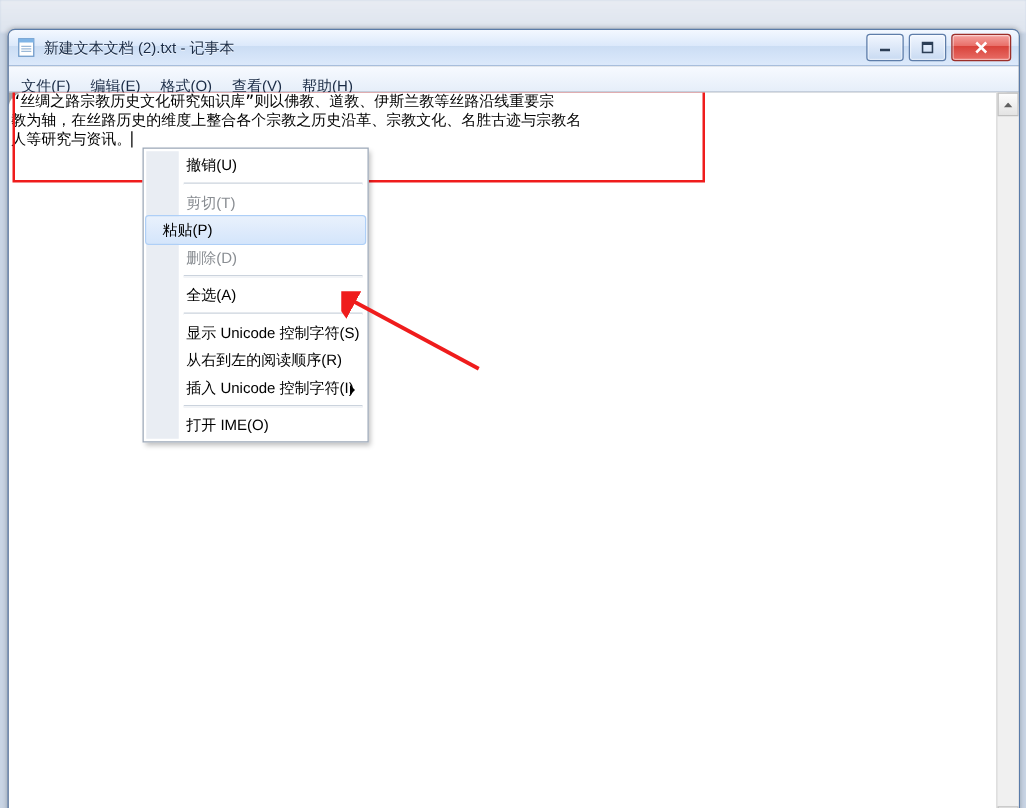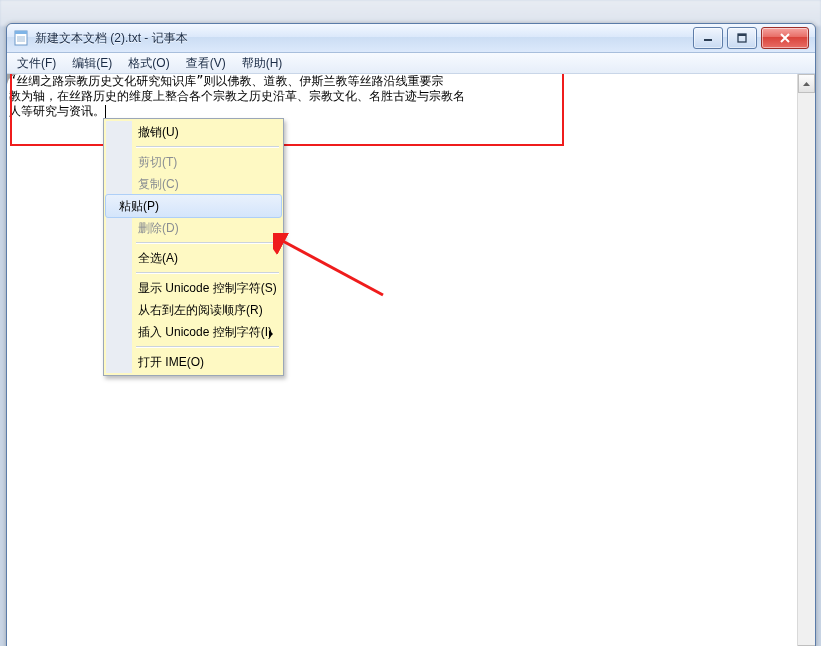--- a/index.html
+++ b/index.html
@@ -11,33 +11,33 @@
 .titlebar{height:28px;flex:0 0 28px;background:linear-gradient(#F3F8FF 0%,#DCE9FB 45%,#CBDDF4 46%,#DCE9FB 100%);display:flex;align-items:center;padding:0 0 0 6px;border-bottom:1px solid #A8BEDC;}
 .titlebar .icon{width:16px;height:16px;margin-right:6px;}
 .titlebar .title{color:#1A2B45;text-shadow:0 1px 0 rgba(255,255,255,.7);white-space:nowrap;}
 .titlebar .spacer{flex:1;}
 .winbtn{height:20px;border:1px solid #5E7DA9;border-radius:3px;margin-left:4px;display:flex;align-items:center;justify-content:center;box-shadow:inset 0 0 0 1px rgba(255,255,255,.5);cursor:default;}
 .winbtn.min,.winbtn.max{width:28px;background:linear-gradient(#F1F6FE,#C8DAF2);}
 .winbtn.close{width:46px;background:linear-gradient(#F5A3A0 0%,#E86D66 45%,#D9433B 46%,#E86D66 100%);border-color:#9C2E29;margin-right:6px;}
 .winbtn svg{display:block;}
 
 .menubar{height:20px;flex:0 0 20px;background:linear-gradient(#F7FAFF,#E6EEF9);display:flex;align-items:stretch;border-bottom:1px solid #C9D6E8;padding-left:2px;}
-.menuitem{padding:4px 8px;display:flex;align-items:center;color:#1A2B45;}
+.menuitem{padding:16px 8px;display:flex;align-items:center;color:#1A2B45;}
 
 .client{flex:1;display:flex;background:#FFF;border-radius:12px;}
 .textarea{flex:1;position:relative;overflow:hidden;}
 .textcontent{position:absolute;left:2px;top:0;right:0;color:#000;font-size:12px;line-height:15px;font-family:SimSun,"宋体",monospace;white-space:pre-wrap;}
 .redbox{position:absolute;left:3px;top:-2px;width:550px;height:70px;border:2px solid #EF1C1C;pointer-events:none;}
 .caret{display:inline-block;width:0;border-left:1px solid #000;height:13px;vertical-align:text-bottom;}
 
 .vscroll{width:17px;flex:0 0 17px;background:#F0F0F0;border-left:1px solid #D9D9D9;display:flex;flex-direction:column;}
 .sbtn{height:17px;background:linear-gradient(#FDFDFD,#E3E3E3);border:1px solid #BFBFBF;display:flex;align-items:center;justify-content:center;}
 .strack{flex:1;}
 
-.ctx{position:absolute;left:103px;top:118px;width:175px;background:#fef9c3;border:1px solid #9BA7B7;box-shadow:2px 3px 4px rgba(0,0,0,.25);padding:2px;font-size:12px;}
+.ctx{position:absolute;left:114px;top:118px;width:175px;background:#ffffff;border:1px solid #9BA7B7;box-shadow:2px 3px 4px rgba(0,0,0,.25);padding:2px;font-size:12px;}
 .ctx .gutter{position:absolute;left:2px;top:2px;bottom:2px;width:26px;background:#E9EDF3;}
 .ctx-item{position:relative;height:22px;display:flex;align-items:center;padding-left:32px;color:#000;}
 .ctx-item.disabled{color:#8A8E93;}
 .ctx-item.hover{background:linear-gradient(#E9F1FC,#D4E5FB);border:1px solid #AECFF7;border-radius:3px;margin:-1px;padding-left:13px;height:22px;}
 .ctx-sep{position:relative;height:1px;margin:3px 2px 3px 30px;background:#CBD3DD;border-bottom:1px solid #FFF;}
 .ctx-item .sub{position:absolute;right:8px;top:6px;}
 
 .arrow{position:absolute;left:273px;top:233px;pointer-events:none;}
 </style>
 </head>
@@ -122,23 +122,20 @@
   <div class="gutter"></div>
 
   <div class="ctx-item">
       <span>撤销(U)</span>
     </div>
   <div class="ctx-sep"></div>
 
   <div class="ctx-item disabled">
       <span>剪切(T)</span>
     </div>
-  <div class="ctx-item disabled">
-      <span>复制(C)</span>
-    </div>
   <div class="ctx-item hover">
       <span>粘贴(P)</span>
     </div>
   <div class="ctx-item disabled">
       <span>删除(D)</span>
     </div>
   <div class="ctx-sep"></div>
 
   <div class="ctx-item">
       <span>全选(A)</span>

